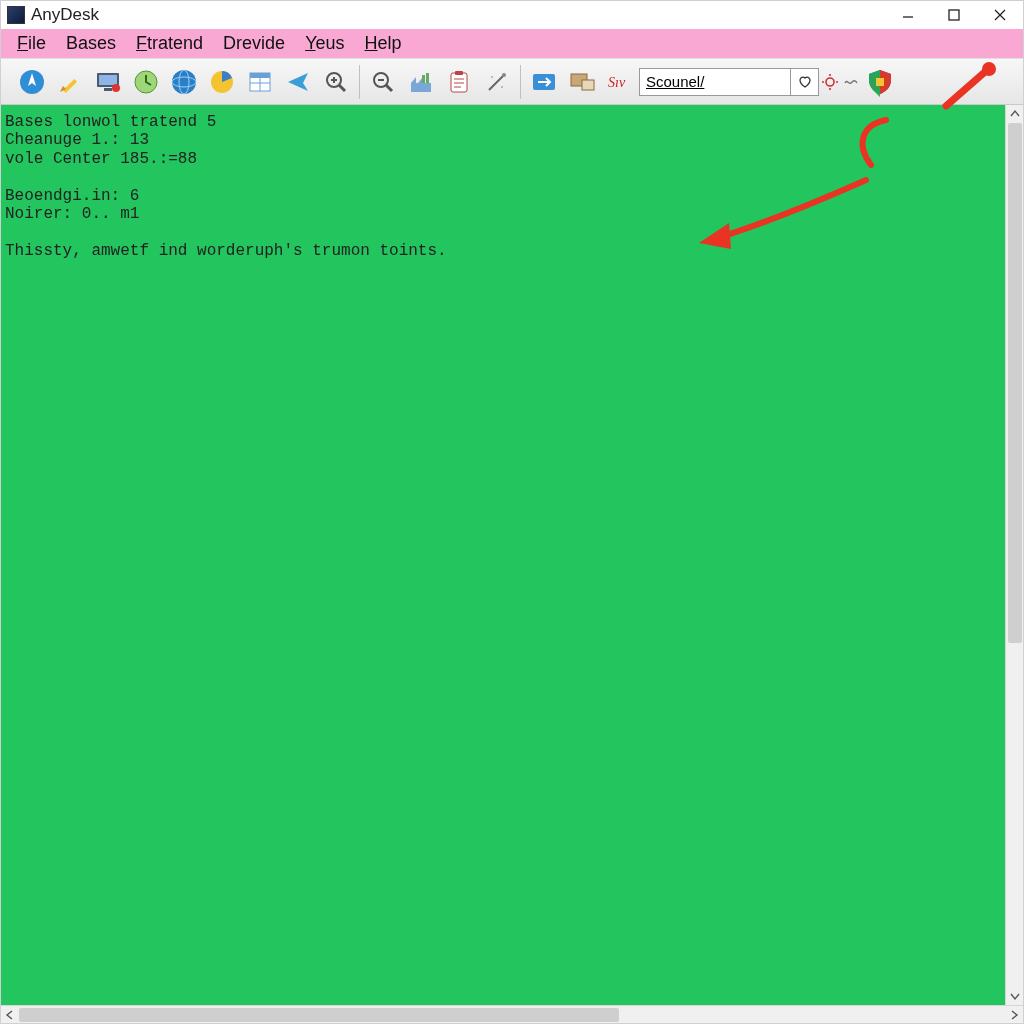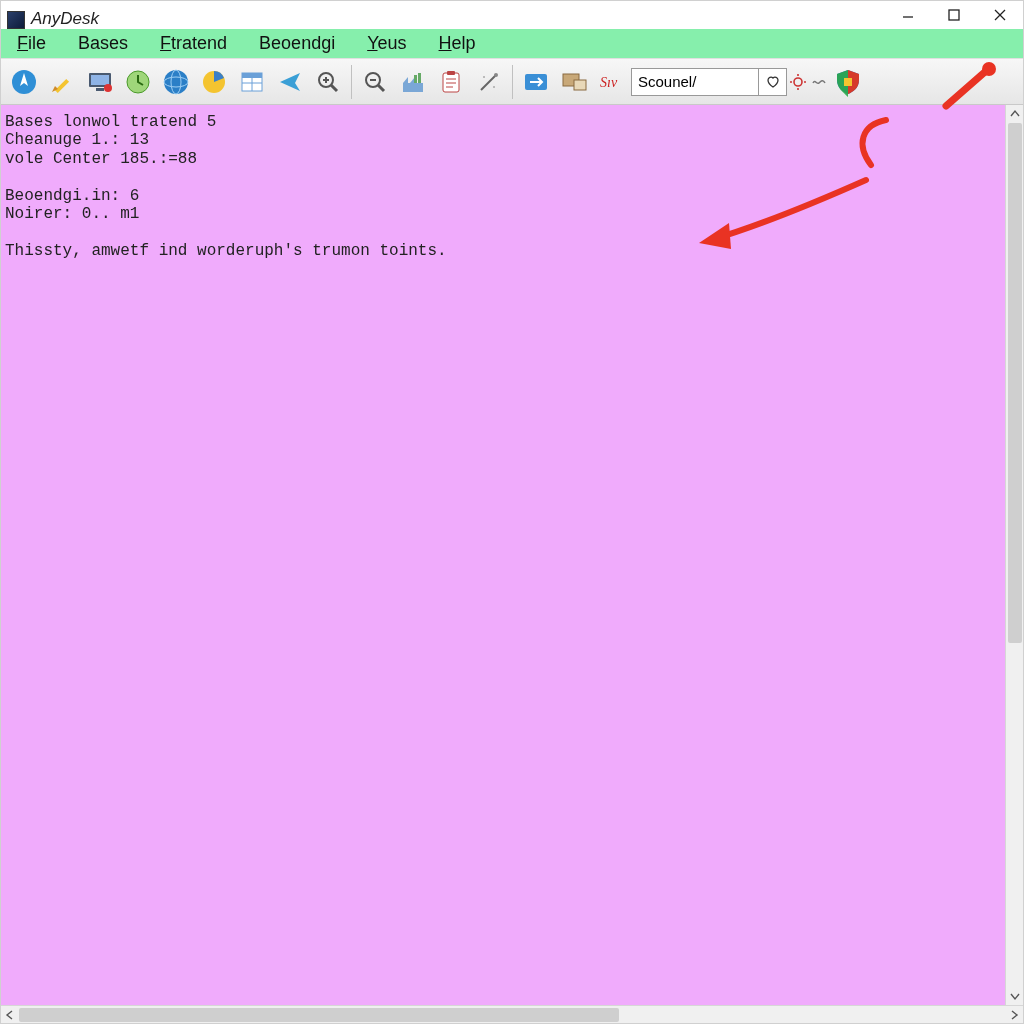--- a/index.html
+++ b/index.html
@@ -1,35 +1,35 @@
 <!DOCTYPE html>
 <html><head>
 <meta charset="utf-8">
 <style>
   * { box-sizing: border-box; }
   html, body { margin:0; padding:0; width:1024px; height:1024px; font-family: "Segoe UI", Tahoma, sans-serif; background:#fff; overflow:hidden; }
   .window { width:1024px; height:1024px; display:flex; flex-direction:column; border:1px solid #d0d0d0; }
-  .titlebar { height:28px; display:flex; align-items:flex-end; padding:0 0 0 6px; background:#fff;font-style:italic; }
+  .titlebar { height:28px; display:flex; align-items:center; padding:0 0 0 6px; background:#fff; }
   .titlebar .appicon { width:18px; height:18px; margin-right:6px; background:linear-gradient(135deg,#2a3f6a,#0d1b3a); border:1px solid #333; }
   .titlebar .title { font-size:17px; color:#222; flex:0 0 auto; }
   .titlebar .spacer { flex:1; }
   .winbtn { width:46px; height:28px; display:flex; align-items:center; justify-content:center; }
   .winbtn svg { stroke:#222; stroke-width:1.3; fill:none; }
-  .menubar { height:30px; display:flex; align-items:center; padding:0 6px; gap:12px; border-bottom:1px solid #e0e0e0; background:#86efac; }
+  .menubar { height:30px; display:flex; align-items:center; padding:0 6px; gap:0; border-bottom:1px solid #e0e0e0; background:#f9a8d4; }
   .menuitem { font-size:18px; color:#111; padding:2px 10px; }
   .menuitem u { text-decoration:underline; }
-  .toolbar { height:46px; display:flex; align-items:center; padding:0 4px; gap:0;
+  .toolbar { height:46px; display:flex; align-items:center; padding:0 12px; gap:0;
     background:linear-gradient(#f7f7f7,#e6e6e6); border-bottom:1px solid #c9c9c9; }
   .tbtn { width:38px; height:38px; display:flex; align-items:center; justify-content:center; border-radius:3px; }
   .tsep { width:1px; height:34px; background:#c0c0c0; margin:0 4px; }
   .searchwrap { display:flex; align-items:center; }
-  .searchbox { height:28px; width:128px; border:1px solid #999; background:#fff; font-size:15px; padding:2px 6px; outline:none; }
+  .searchbox { height:28px; width:152px; border:1px solid #999; background:#fff; font-size:15px; padding:2px 6px; outline:none;text-decoration:underline; }
   .favbtn { width:28px; height:28px; border:1px solid #999; border-left:none; display:flex; align-items:center; justify-content:center; background:#fff; }
   .content-area { flex:1; position:relative; display:flex; }
-  .textpane { flex:1; background:#f0abfc; font-family: "Consolas","Courier New",monospace; font-size:16px; line-height:1.15; color:#222; padding:8px 6px 6px 4px; white-space:pre; position:relative; overflow:hidden; }
+  .textpane { flex:1; background:#22c55e; font-family: "Consolas","Courier New",monospace; font-size:16px; line-height:1.15; color:#222; padding:8px 6px 6px 4px; white-space:pre; position:relative; overflow:hidden; }
   .vscroll { width:18px; background:#f0f0f0; border-left:1px solid #d6d6d6; position:relative; }
   .vscroll .up, .vscroll .down { position:absolute; left:0; width:18px; height:18px; display:flex; align-items:center; justify-content:center; }
   .vscroll .up { top:0; } .vscroll .down { bottom:0; }
   .vscroll .thumb { position:absolute; left:2px; top:18px; width:14px; height:520px; background:#cfcfcf; border-radius:2px; }
   .hscroll { height:18px; background:#f0f0f0; border-top:1px solid #d6d6d6; display:flex; align-items:center; position:relative; }
   .hscroll .left,.hscroll .right { width:18px; height:18px; display:flex; align-items:center; justify-content:center; }
   .hscroll .track { flex:1; position:relative; height:18px; }
   .hscroll .thumb { position:absolute; left:0; top:2px; height:14px; width:600px; background:#cfcfcf; border-radius:2px; }
   .arrow { stroke:#555; stroke-width:1.4; fill:none; }
   .annot { position:absolute; pointer-events:none; }
@@ -59,21 +59,21 @@
           <line x1="2" y1="2" x2="12" y2="12"></line>
           <line x1="12" y1="2" x2="2" y2="12"></line>
         </svg>
     </div>
   </div>
 
   <div class="menubar">
     <div class="menuitem"><u>F</u><span>ile</span></div>
     <div class="menuitem"><span>Bases</span></div>
     <div class="menuitem"><u>F</u><span>tratend</span></div>
-    <div class="menuitem"><span>Beoendgi</span></div>
+    <div class="menuitem"><span>Drevide</span></div>
     <div class="menuitem"><u>Y</u><span>eus</span></div>
     <div class="menuitem"><u>H</u><span>elp</span></div>
   </div>
 
   <div class="toolbar">
     <div class="tbtn">
         <svg width="28" height="28">
           <circle cx="14" cy="14" r="12" fill="#2f8fd6"></circle>
           <polygon points="14,5 18,18 14,15 10,18" fill="#fff"></polygon>
         </svg>

